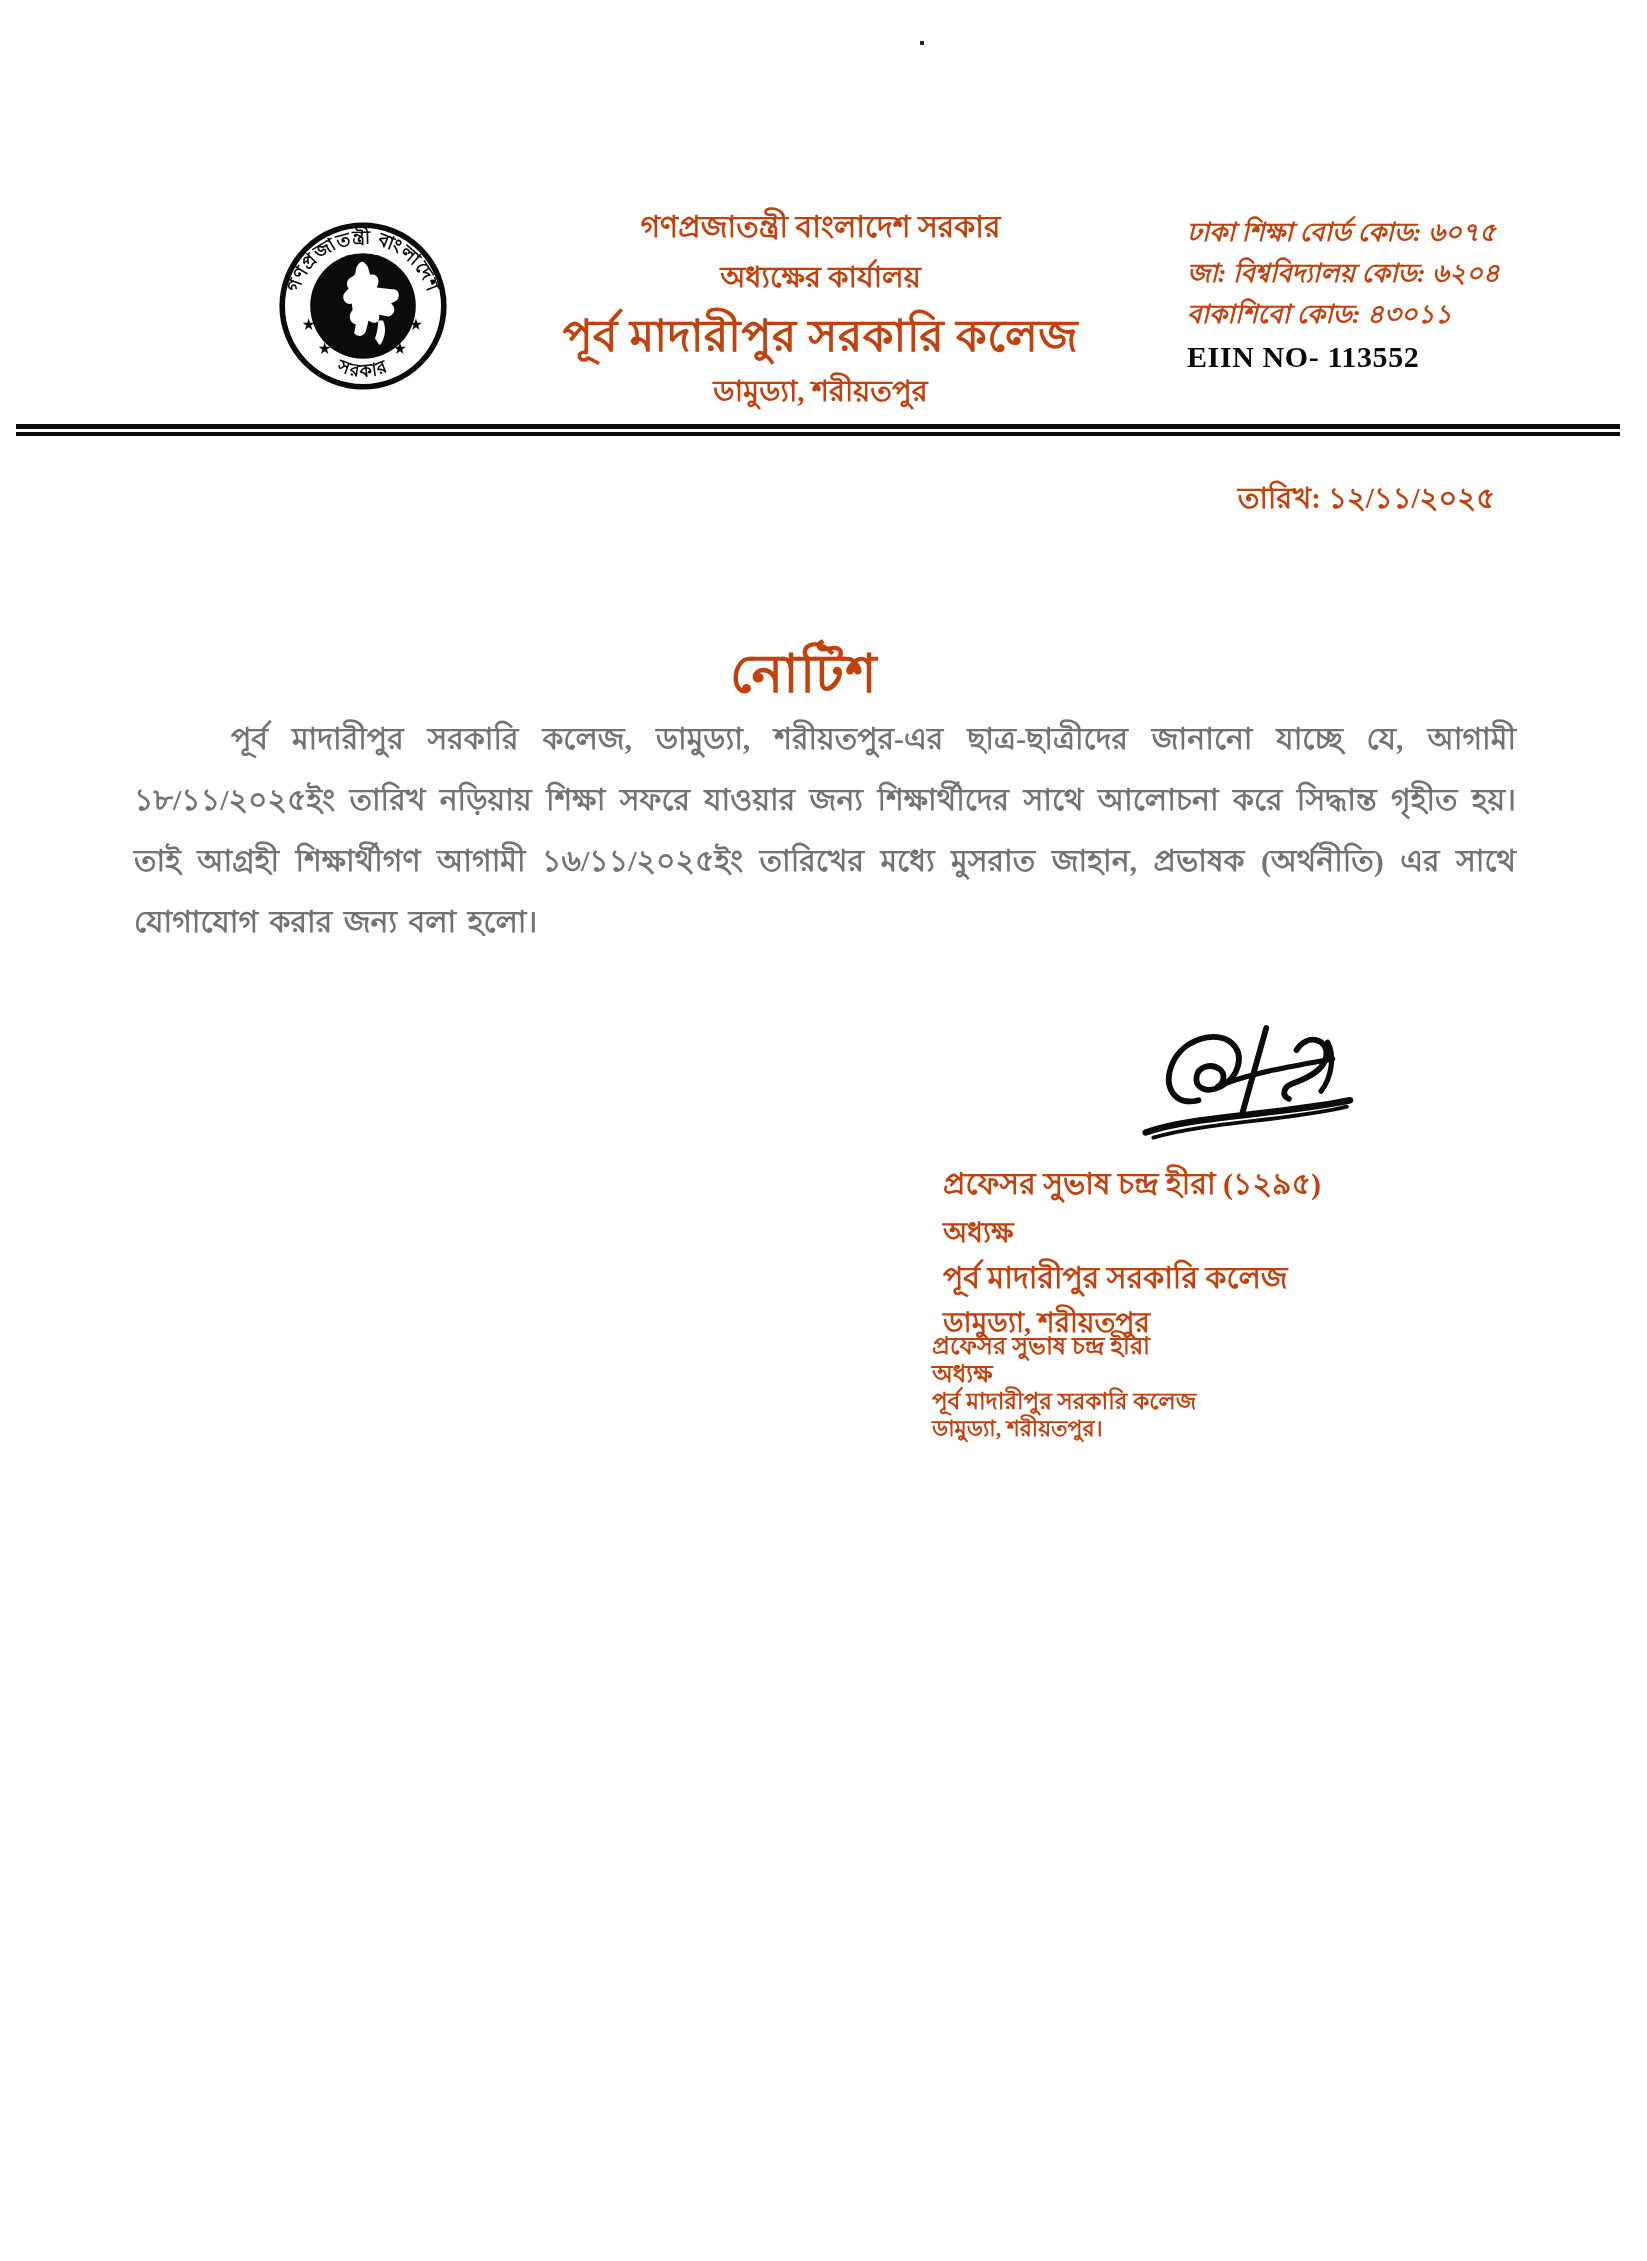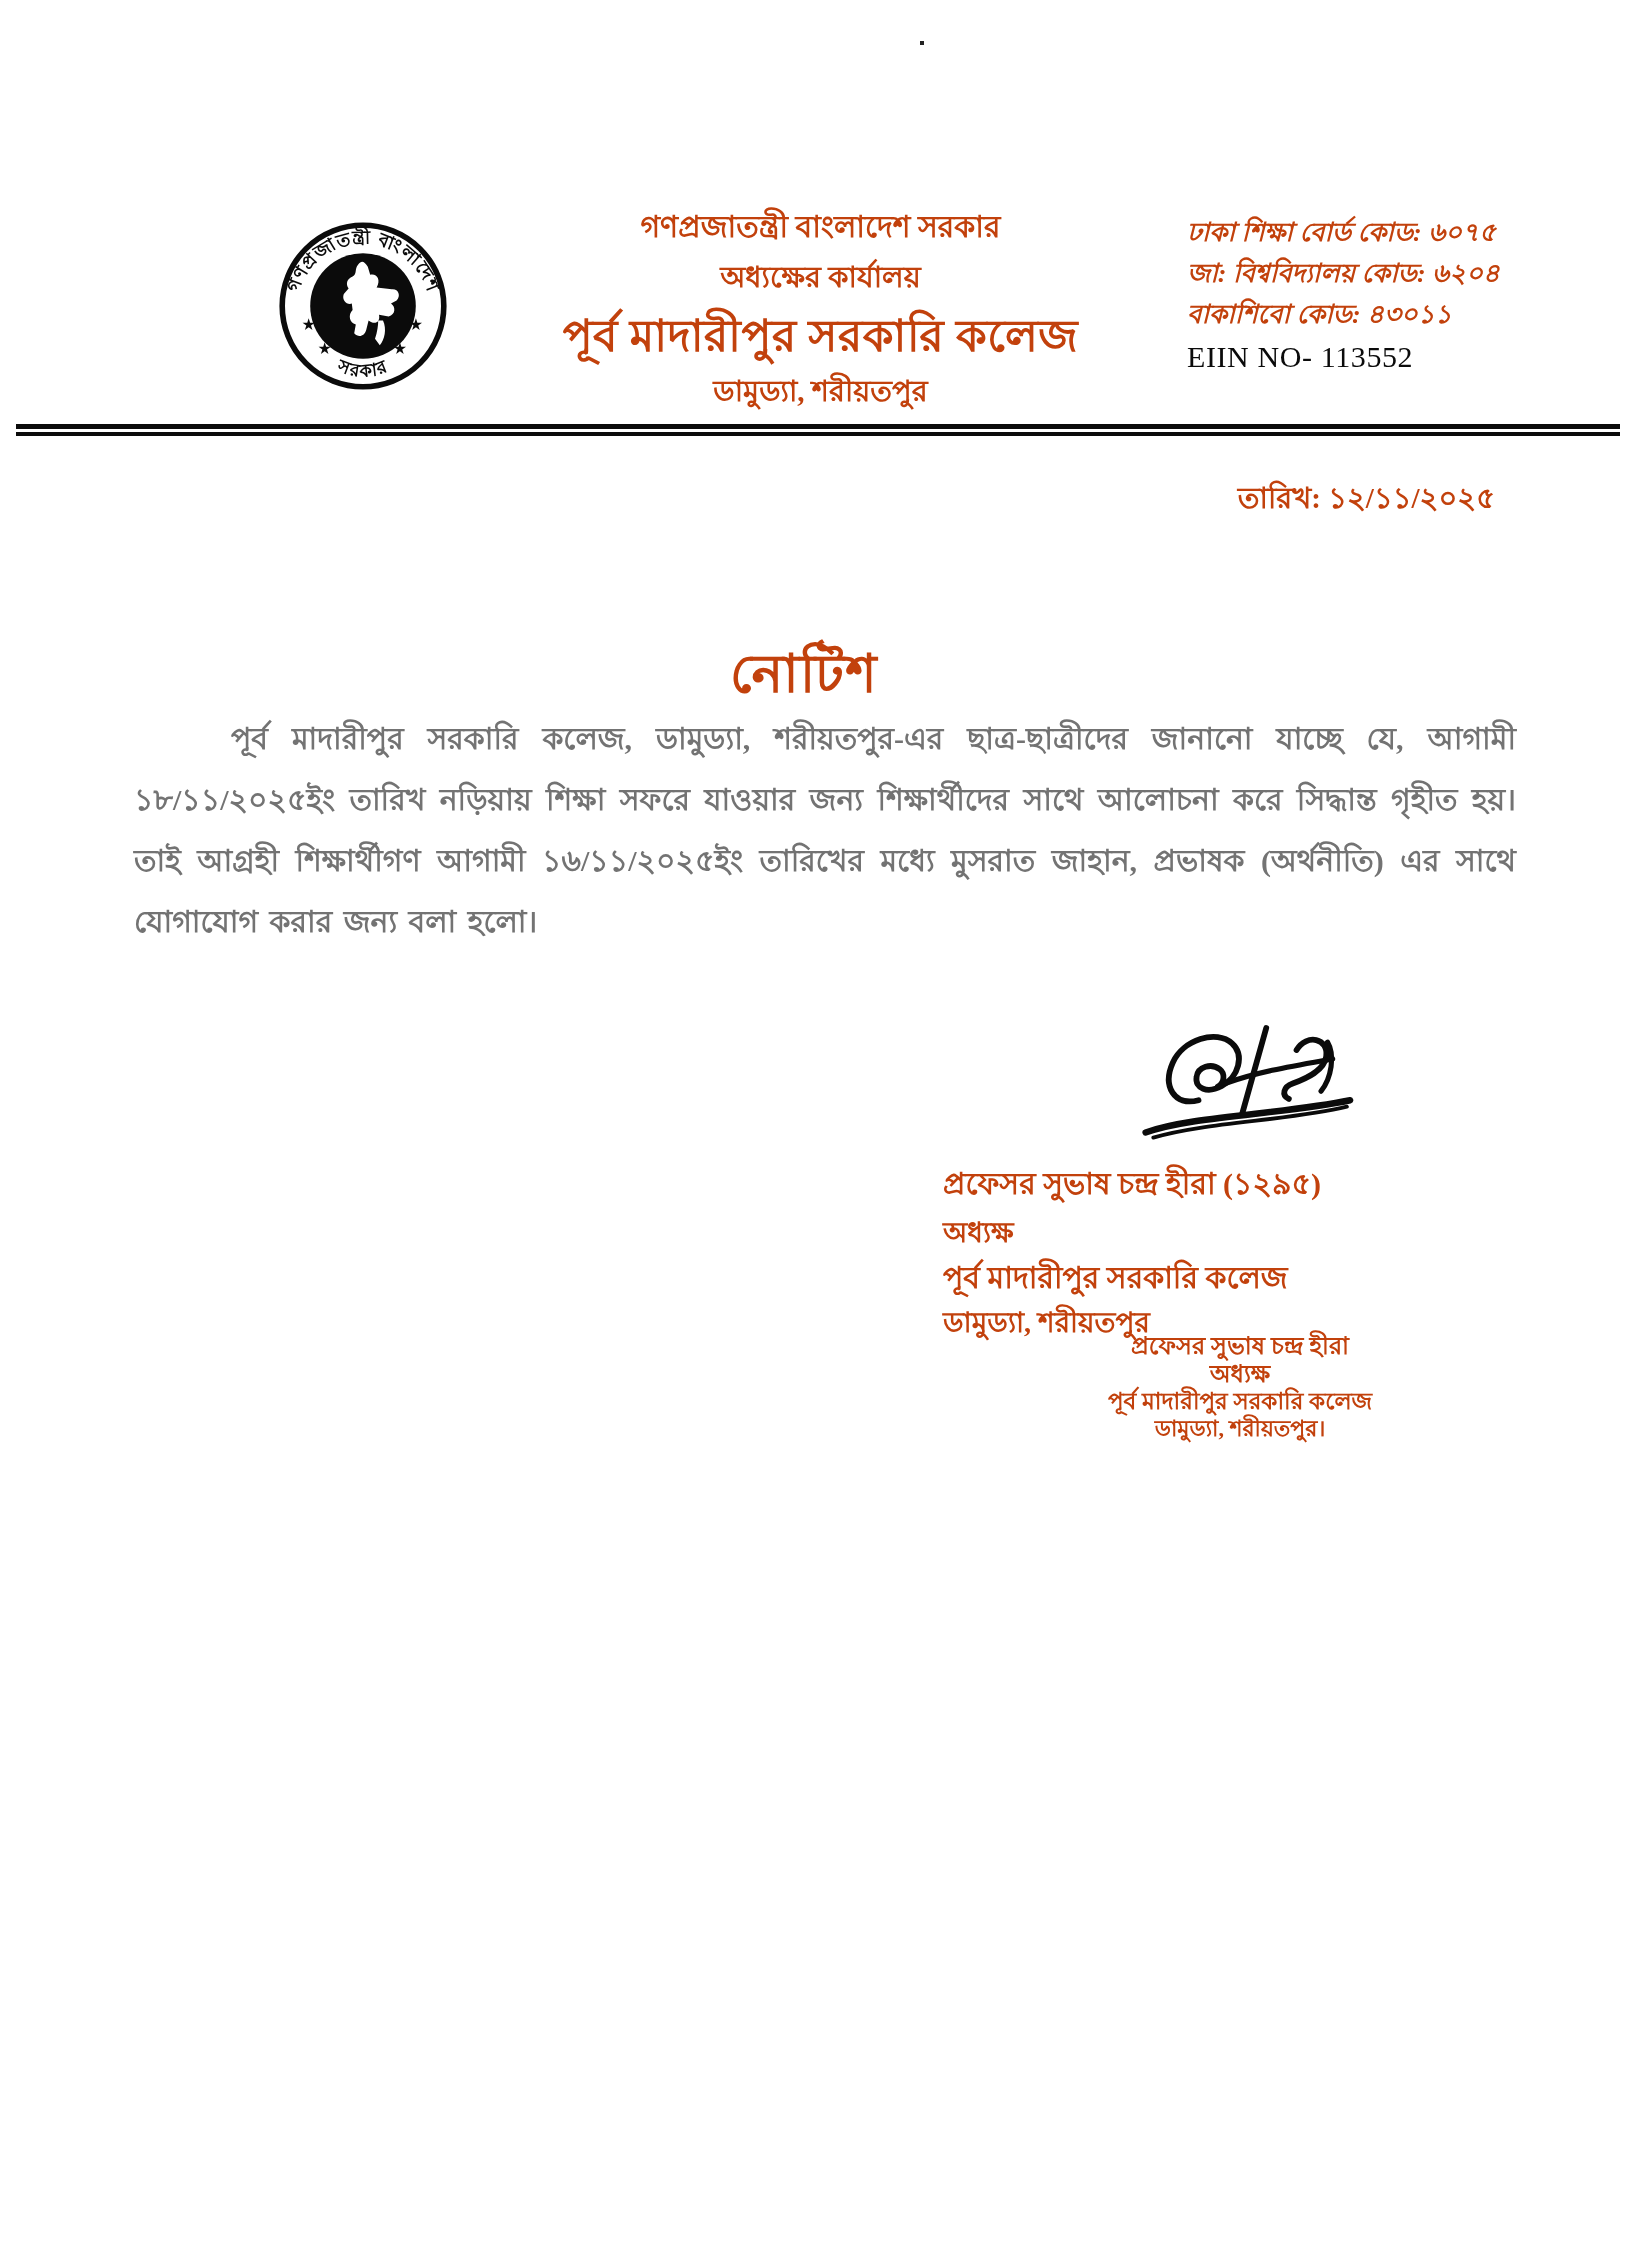--- a/index.html
+++ b/index.html
@@ -15,21 +15,21 @@
   .bn{font-weight:700;color:#c2410c;}
   
   .seal{left:275px;top:218px;width:176px;height:176px;}
   .head-center{left:504px;top:208px;width:633px;text-align:center;}
   .head-line1{font-size:30px;line-height:37px;margin-bottom:14px;}
   .head-line2{font-size:29px;line-height:36px;margin-bottom:14px;}
   .head-line3{font-size:44px;line-height:56px;margin-bottom:9px;letter-spacing:0.6px;}
   .head-line4{font-size:29px;line-height:35px;}
   .codes{left:1187px;top:212px;width:362px;text-align:left;}
   .code-line{font-size:26px;line-height:41px;white-space:nowrap;font-style:italic;}
-  .code-eiin{font-size:30px;line-height:43px;font-weight:400;font-family:"Liberation Serif","DejaVu Serif",serif;letter-spacing:0.6px;}
+  .code-eiin{font-size:30px;line-height:43px;font-weight:700;font-family:"Liberation Serif","DejaVu Serif",serif;letter-spacing:0.6px;}
   
   .double-rule{left:16px;top:424px;width:1604px;height:3.2px;
     border-top:5.8px solid #0b0b0b;border-bottom:4.5px solid #0b0b0b;}
   .date-line{top:475px;right:152px;font-size:29px;white-space:nowrap;}
   
   .notice-title{left:0;top:633px;width:1608px;text-align:center;font-size:53px;letter-spacing:1.3px;}
   
   .body-par{
     left:134px;top:708px;width:1382px;
     font-size:30px;line-height:61px;
@@ -37,21 +37,21 @@
     font-weight:700;color:#737373;
     word-spacing:3.9px;
   }
   
   .sig-svg{left:1134px;top:1024px;width:229px;height:126px;}
   .sig-block{left:943px;top:1166px;width:594px;text-align:left;}
   .sig-name{font-size:30px;line-height:36px;margin-bottom:14px;white-space:nowrap;}
   .sig-desig{font-size:28px;line-height:34px;margin-bottom:10.3px;}
   .sig-college{font-size:30px;line-height:36px;margin-bottom:9px;white-space:nowrap;}
   .sig-loc{font-size:28px;line-height:35px;}
-  .stamp-block{left:988px;top:1332px;width:504px;text-align:center;}
+  .stamp-block{left:932px;top:1332px;width:504px;text-align:left;}
   .stamp-l0{font-size:24px;line-height:28px;white-space:nowrap;}
   .stamp-l1{font-size:25px;line-height:30px;white-space:nowrap;}
   .stamp-l2{font-size:24px;line-height:28px;}
   .stamp-l3{font-size:23px;line-height:28px;white-space:nowrap;}
   .stamp-l4{font-size:22px;line-height:26.5px;}
   
   .speck{left:920px;top:41px;width:3.9px;height:3.9px;background:#222;}
 </style>
 </head>
 <body>

